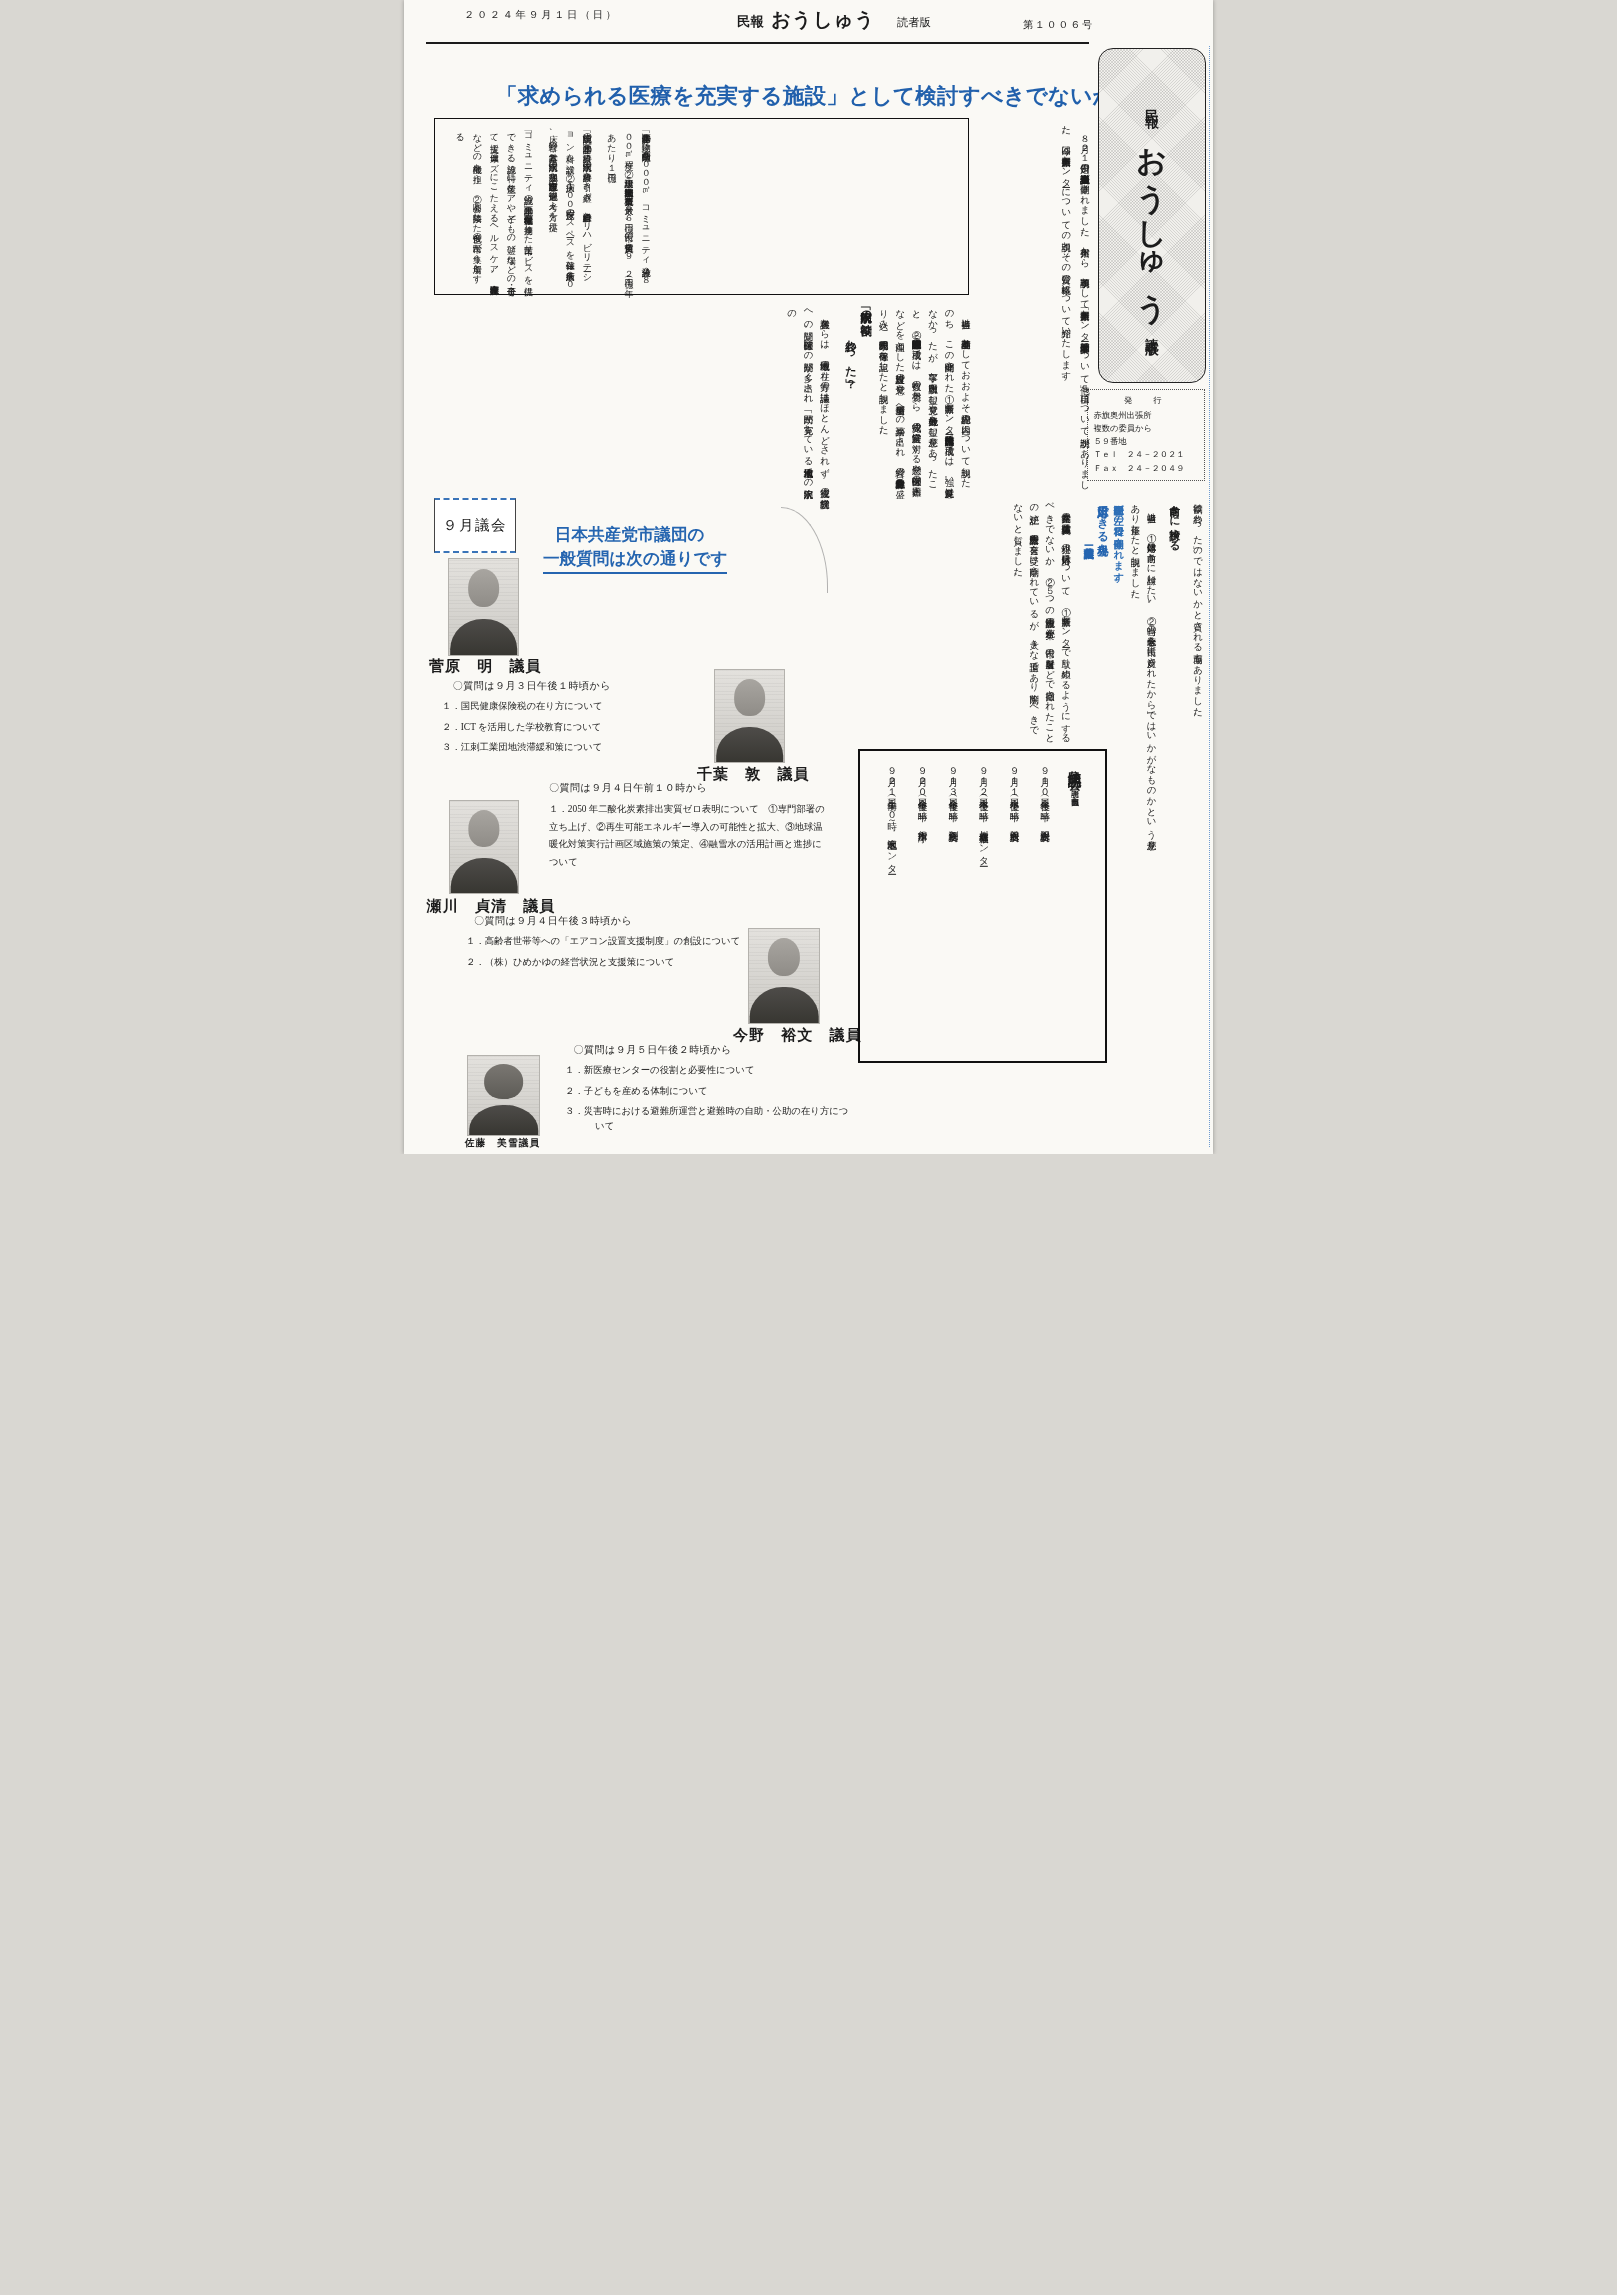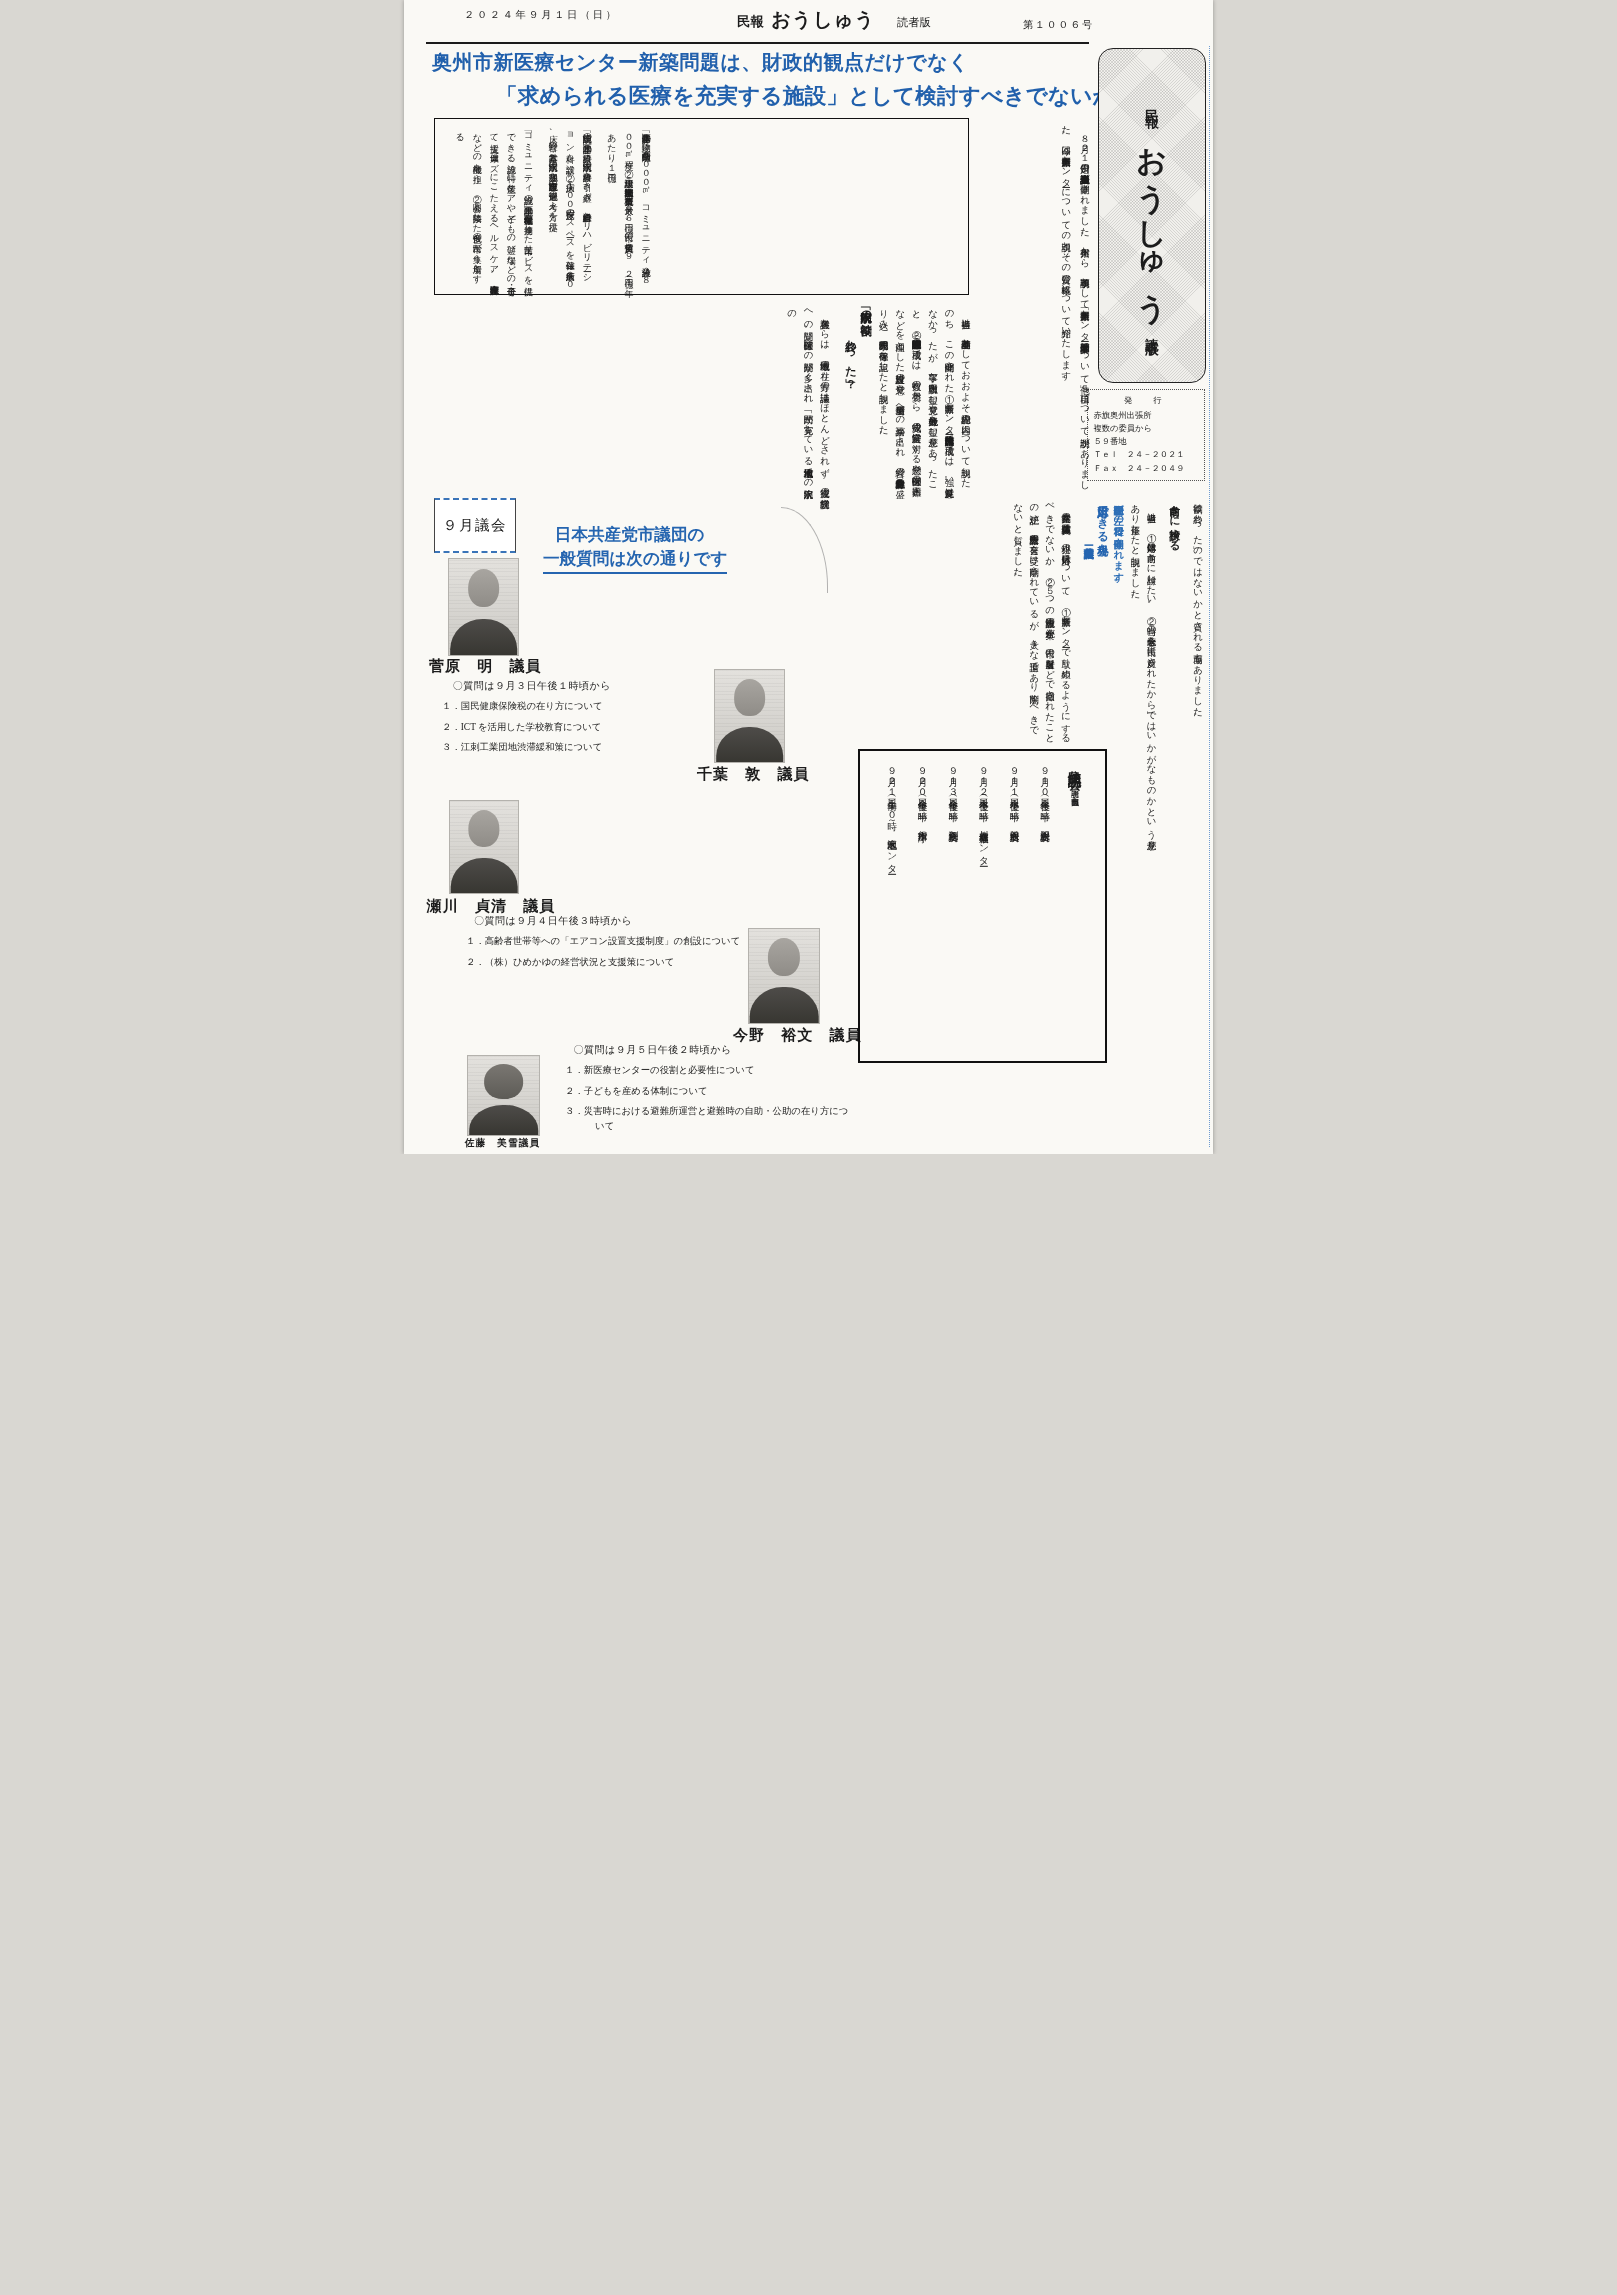--- a/index.html
+++ b/index.html
@@ -100,21 +100,20 @@
 
   <div class="abs hdr-date">２０２４年９月１日（日）</div>
   <div class="abs hdr-center">
     <span class="brand-small">民報</span>
     <span class="brand-large">おうしゅう</span>
     <span class="brand-ed">読者版</span>
   </div>
   <div class="abs hdr-issue">第１００６号</div>
   <div class="abs hdr-rule"></div>
 
-  <div class="abs headline1">奥州市新医療センター新築問題は、財政的観点だけでなく</div>
   <div class="abs headline2">「求められる医療を充実する施設」として検討すべきでないか？</div>
 
   <div class="abs masthead">
     <div class="v-inner">
       <span class="mh-top">民報</span>
       <span class="mh-main">おうしゅう</span>
       <span class="mh-ed">読者版</span>
     </div>
   </div>
 
@@ -178,20 +177,24 @@
     <p class="q-schedule" style="padding-left:10.7px;">〇質問は９月３日午後１時頃から</p>
     <div class="q-item">１．国民健康保険税の在り方について</div>
     <div class="q-item">２．ICT を活用した学校教育について</div>
     <div class="q-item">３．江刺工業団地渋滞緩和策について</div>
   </div>
   <div class="abs photo" style="left:310px;top:669px;width:69px;height:92px;"></div>
   <div class="abs mlabel" style="left:293px;top:765px;width:105px;">千葉　敦　議員</div>
 
   <div class="abs photo" style="left:45px;top:800px;width:68px;height:92px;"></div>
   <div class="abs mlabel" style="left:22.6px;top:897px;width:113px;">瀬川　貞清　議員</div>
+  <div class="abs qblock" style="left:145px;top:780px;width:279px;">
+    <p class="q-schedule">〇質問は９月４日午前１０時から</p>
+    <div class="q-item flat" style="line-height:1.85;">１．2050 年二酸化炭素排出実質ゼロ表明について　①専門部署の立ち上げ、②再生可能エネルギー導入の可能性と拡大、③地球温暖化対策実行計画区域施策の策定、④融雪水の活用計画と進捗について</div>
+  </div>
 
   <div class="abs qblock" style="left:62px;top:913px;width:290px;">
     <p class="q-schedule" style="padding-left:8px;">〇質問は９月４日午後３時頃から</p>
     <div class="q-item">１．高齢者世帯等への「エアコン設置支援制度」の創設について</div>
     <div class="q-item">２．（株）ひめかゆの経営状況と支援策について</div>
   </div>
   <div class="abs photo" style="left:344px;top:928px;width:70px;height:94px;"></div>
   <div class="abs mlabel" style="left:329px;top:1026px;width:102px;">今野　裕文　議員</div>
 
   <div class="abs photo f" style="left:63px;top:1055px;width:71px;height:79px;"></div>

